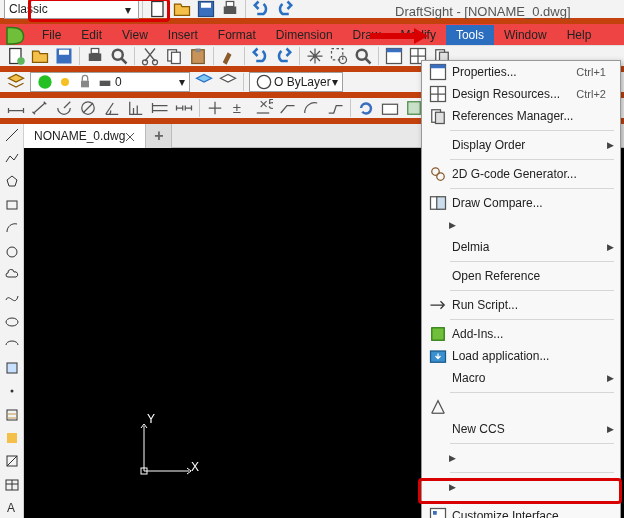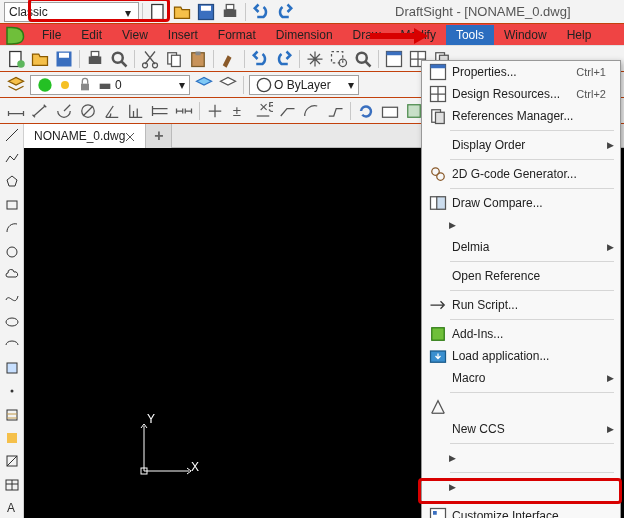--- a/index.html
+++ b/index.html
@@ -1,18 +1,18 @@
 <!DOCTYPE html>
 <html><head>
 <meta charset="utf-8">
 <style>
 *{box-sizing:border-box;margin:0;padding:0;font-family:"Segoe UI",Tahoma,Arial,sans-serif;font-size:12px;color:#222}
 body{width:624px;height:518px;background:#f3f3f3;overflow:hidden;position:relative}
 .row{display:flex;align-items:center}
-.tb{background:#f3f3f3;border-bottom:1px solid #c2410c}
+.tb{background:#f3f3f3;border-bottom:6px solid #c2410c}
 .ic{width:18px;height:18px;display:inline-flex;align-items:center;justify-content:center;margin:1px}
 .ic svg{width:16px;height:16px}
 .btn{width:22px;height:22px;display:inline-flex;align-items:center;justify-content:center;border:1px solid transparent;margin:1px}
 .sep{width:1px;height:18px;background:#c8c8c8;margin:0 3px}
 
 #titlebar{height:24px;padding:1px 4px}
 #ws-combo{width:135px;height:20px;border:1px solid #a0a0a0;background:#fff;display:flex;align-items:center;padding:0 4px;position:relative}
 #ws-combo .dd{position:absolute;right:2px;top:2px;width:16px;height:16px;display:flex;align-items:center;justify-content:center}
 #hl-combo{position:absolute;left:28px;top:-2px;width:142px;height:24px;border:3px solid #d80000;border-radius:4px;pointer-events:none}
 #apptitle{position:absolute;left:395px;top:4px;font-size:13px;color:#555}
@@ -262,21 +262,21 @@
       <svg viewBox="0 0 16 16">
         <path d="M2 5l6-3 6 3-6 3z" fill="#7fc9f5" stroke="#2a70c2"></path>
       </svg>
     </span>
   <span class="btn">
       <svg viewBox="0 0 16 16">
         <path d="M2 5l6-3 6 3-6 3z" fill="#fff" stroke="#555"></path>
       </svg>
     </span>
   <span class="sep"></span>
-  <div class="combo" style="width:110px">
+  <div class="combo" style="width:94px">
     <span class="ic">
         <svg viewBox="0 0 12 12">
           <circle cx="6" cy="6" r="5" fill="none" stroke="#444"></circle>
         </svg>
       </span>
     <span>O ByLayer</span>
     <span class="dd">▾</span>
   </div>
 </div>
 

